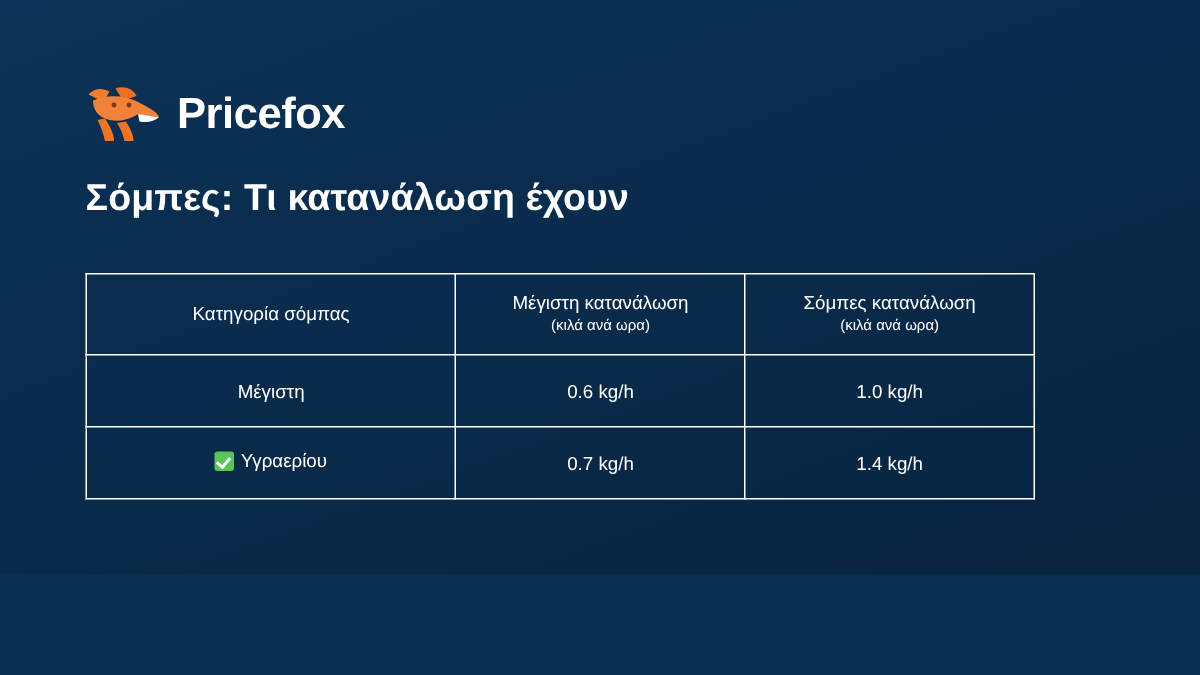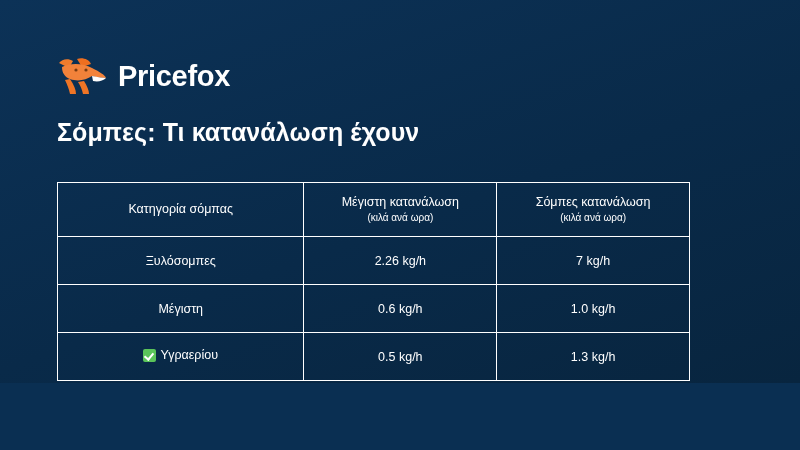--- a/index.html
+++ b/index.html
@@ -158,36 +158,31 @@
             <span class="sub">(κιλά ανά ωρα)</span>
           </th>
           <th>
             <span>Σόμπες κατανάλωση</span>
             <span class="sub">(κιλά ανά ωρα)</span>
           </th>
         </tr>
       </thead>
       <tbody>
         <tr>
-          <td>Ξυλόσομπες</td>
-          <td>2.26 kg/h</td>
-          <td>7 kg/h</td>
-        </tr>
-        <tr>
           <td>Μέγιστη</td>
           <td>0.6 kg/h</td>
           <td>1.0 kg/h</td>
         </tr>
         <tr>
           <td>
             <span class="cell-with-icon">
               <span class="check-icon"></span>
               <span>Υγραερίου</span>
             </span>
           </td>
-          <td>0.5 kg/h</td>
-          <td>1.3 kg/h</td>
+          <td>0.7 kg/h</td>
+          <td>1.4 kg/h</td>
         </tr>
       </tbody>
     </table>
   </div>
 
 </div>
 
 </body></html>

